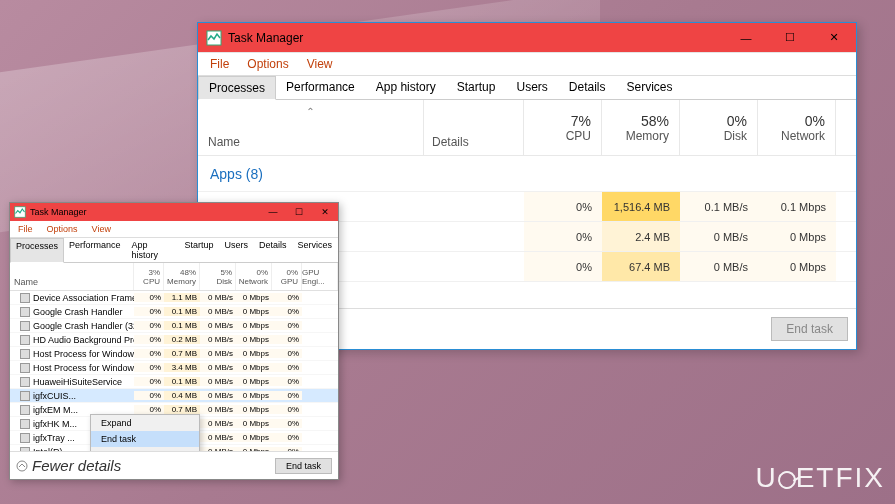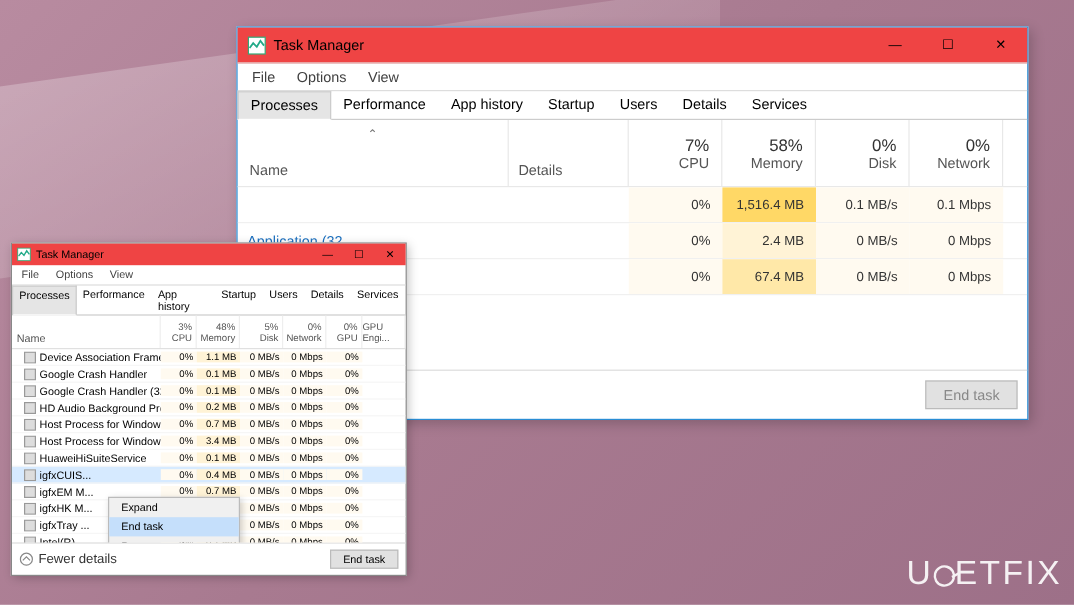--- a/index.html
+++ b/index.html
@@ -17,21 +17,21 @@
     .win-large {
       position: absolute; left: 197px; top: 22px; width: 660px; height: 328px;
       background: #fff; border: 1px solid #2a8dd4; box-shadow: 3px 3px 10px rgba(0,0,0,0.2);
       display: flex; flex-direction: column;
     }
     .titlebar { display: flex; align-items: center; height: 30px; background: #ef4444; border-bottom: 1px solid #e5e5e5; }
     .titlebar .icon { width: 16px; height: 16px; margin: 0 6px 0 8px; }
     .titlebar .title { font-size: 12px; color: #000; flex: 1; }
     .win-controls { display: flex; }
     .win-btn { width: 44px; height: 30px; display: flex; align-items: center; justify-content: center; font-size: 11px; color: #000; }
-    .menubar { display: flex; gap: 10px; padding: 2px 8px; font-size: 12px; color: #404040; border-bottom: 1px solid #ddd; }
+    .menubar { display: flex; gap: 10px; padding: 2px 8px; font-size: 12px; color: #c2410c; border-bottom: 1px solid #ddd; }
     .menubar span { padding: 2px 4px; }
     .tabs { display: flex; border-bottom: 1px solid #ccc; font-size: 12px; }
     .tab { padding: 4px 10px; color: #000; border-right: 1px solid transparent; }
     .tab.active { border: 1px solid #ccc; border-bottom: 1px solid #fff; margin-bottom: -1px; background: #e5e5e5; }
     .lg-header { display: flex; height: 56px; border-bottom: 1px solid #e8e8e8; }
     .lg-hname { width: 226px; display: flex; align-items: center; position: relative; padding: 0 10px; font-size: 12px; color: #555; border-right: 1px solid #e8e8e8; }
     .lg-hname .chev { position: absolute; top: 6px; left: 50%; transform: translateX(-50%); font-size: 10px; color: #777; }
     .lg-hname .lbl { align-self: flex-end; padding-bottom: 6px; }
     .lg-hstatus { width: 100px; display: flex; align-items: flex-end; padding: 0 8px 6px; font-size: 12px; color: #555; border-right: 1px solid #e8e8e8; }
     .lg-hcol { width: 78px; display: flex; flex-direction: column; align-items: flex-end; justify-content: center; padding-right: 10px; border-right: 1px solid #e8e8e8; font-size: 12px; color: #555; }
@@ -73,21 +73,21 @@
     .sm-row .c-name .ico { width: 10px; height: 10px; margin-right: 3px; flex-shrink: 0; }
     .sm-row .c { width: 30px; text-align: right; padding-right: 3px; font-size: 8px; }
     .sm-row .c.w { width: 36px; }
     .ctx-menu {
       position: absolute; left: 80px; top: 123px; width: 110px; background: #f0f0f0;
       border: 1px solid #bbb; box-shadow: 2px 2px 6px rgba(0,0,0,0.2); z-index: 5;
     }
     .ctx-item { padding: 3px 10px; font-size: 9px; }
     .ctx-item.hover { background: #c5dffb; }
     .sm-footer { display: flex; align-items: center; justify-content: space-between; padding: 5px 6px; border-top: 1px solid #ddd; }
-    .fewer { display: flex; align-items: center; gap: 4px; font-size: 11px; color: #333; }
+    .fewer { display: flex; align-items: center; gap: 4px; font-size: 15px; color: #333; font-style: italic; }
     .watermark {
       position: absolute; right: 10px; bottom: 10px; font-size: 28px; color: #fff;
       font-weight: 300; letter-spacing: 2px; font-family: Arial, sans-serif; opacity: 0.9;
     }
     .watermark .g { display: inline-block; width: 18px; height: 18px; border: 2px solid #fff; border-radius: 50%; position: relative; transform: rotate(-30deg); vertical-align: -2px; }
     .watermark .g::after { content: ''; position: absolute; right: -5px; bottom: 2px; width: 7px; height: 2px; background: #fff; }
     .ico-tm { display: inline-block; }
     .ico-box { display:inline-block; width:10px; height:10px; background:#ddd; border:1px solid #999; }
   </style>
 </head>
@@ -137,20 +137,21 @@
     <div class="lg-hcol">
         <span class="pct">0%</span>
         <span>Disk</span>
       </div>
     <div class="lg-hcol">
         <span class="pct">0%</span>
         <span>Network</span>
       </div>
   </div>
   <div class="lg-body">
+    <div class="lg-catrow">Apps (8)</div>
     <div id="lg-rows">
         <div class="lg-row">
           <div class="c-name"></div>
           <div class="c-status"></div>
           <div class="c ht-y0">0%</div>
           <div class="c ht-y3">1,516.4 MB</div>
           <div class="c ht-y0">0.1 MB/s</div>
           <div class="c ht-y0">0.1 Mbps</div>
         </div>
         <div class="lg-row">

